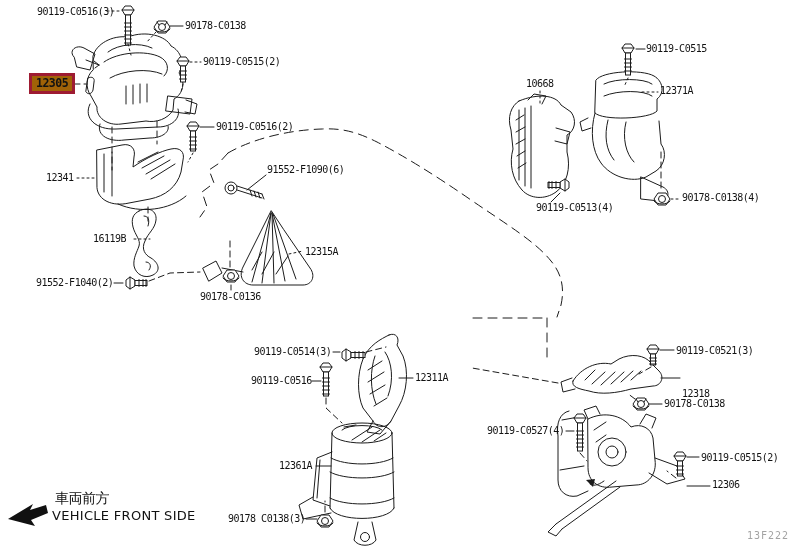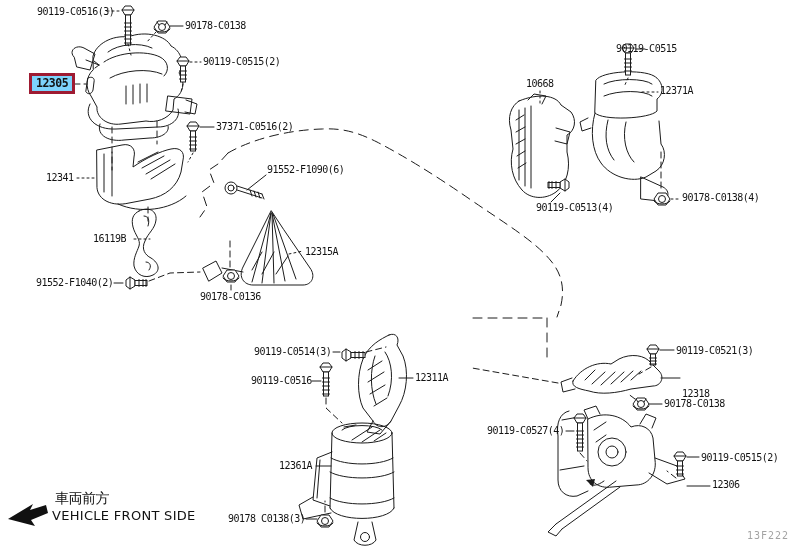--- a/index.html
+++ b/index.html
@@ -7,21 +7,21 @@
          font-family:"DejaVu Sans Mono",monospace;}
   svg{position:absolute;left:0;top:0;}
   .s{stroke:#1c1c1c;fill:none;stroke-width:1;stroke-linecap:round;stroke-linejoin:round;}
   .w{stroke:#1c1c1c;fill:#ffffff;stroke-width:1;}
   .dot{stroke-dasharray:2,3;}
   .dsh{stroke-dasharray:6,4;}
   .eng{stroke-dasharray:9,6;}
   .lbl{position:absolute;font-size:10px;letter-spacing:-0.5px;line-height:12px;
        color:#121212;white-space:nowrap;}
   .boxed{border:3px solid #9e1b32;padding:1px 4px;font-weight:bold;font-size:11.5px;
-         line-height:13px;background:#7dd3fc;}
+         line-height:13px;background:#a16207;}
   .note{font-family:"DejaVu Sans",sans-serif;font-size:13px;letter-spacing:0.3px;color:#111;}
   .cjk{font-family:"DejaVu Sans",sans-serif;font-size:14px;color:#111;}
   .muted{color:#a3a3a3;letter-spacing:1px;}
 </style>
 </head>
 <body>
 
 <div class="stage">
 
 <svg width="796" height="549" viewBox="0 0 796 549">
@@ -277,29 +277,29 @@
     <path class="s dsh" d="M558,383 L472,368"></path>
   </g>
 
   <polygon fill="#111" points="46,505 30,510 33,504 8,519 35,526 31,520 48,513"></polygon>
 </svg>
 
   <div class="lbl" style="left:37px;top:6px">90119-C0516(3)</div>
   <div class="lbl" style="left:185px;top:20px">90178-C0138</div>
   <div class="lbl boxed" style="left:29px;top:73px">12305</div>
   <div class="lbl" style="left:203px;top:56px">90119-C0515(2)</div>
-  <div class="lbl" style="left:216px;top:121px">37371-C0516(2)</div>
+  <div class="lbl" style="left:216px;top:121px">90119-C0516(2)</div>
   <div class="lbl" style="left:46px;top:172px">12341</div>
   <div class="lbl" style="left:267px;top:164px">91552-F1090(6)</div>
   <div class="lbl" style="left:93px;top:233px">16119B</div>
   <div class="lbl" style="left:36px;top:277px">91552-F1040(2)</div>
   <div class="lbl" style="left:305px;top:246px">12315A</div>
   <div class="lbl" style="left:200px;top:291px">90178-C0136</div>
   <div class="lbl" style="left:526px;top:78px">10668</div>
-  <div class="lbl" style="left:616px;top:43px">90119-C0515</div>
+  <div class="lbl" style="left:646px;top:43px">90119-C0515</div>
   <div class="lbl" style="left:660px;top:85px">12371A</div>
   <div class="lbl" style="left:536px;top:202px">90119-C0513(4)</div>
   <div class="lbl" style="left:682px;top:192px">90178-C0138(4)</div>
   <div class="lbl" style="left:254px;top:346px">90119-C0514(3)</div>
   <div class="lbl" style="left:251px;top:375px">90119-C0516</div>
   <div class="lbl" style="left:415px;top:372px">12311A</div>
   <div class="lbl" style="left:279px;top:460px">12361A</div>
   <div class="lbl" style="left:228px;top:513px">90178 C0138(3)</div>
   <div class="lbl" style="left:487px;top:425px">90119-C0527(4)</div>
   <div class="lbl" style="left:676px;top:345px">90119-C0521(3)</div>

